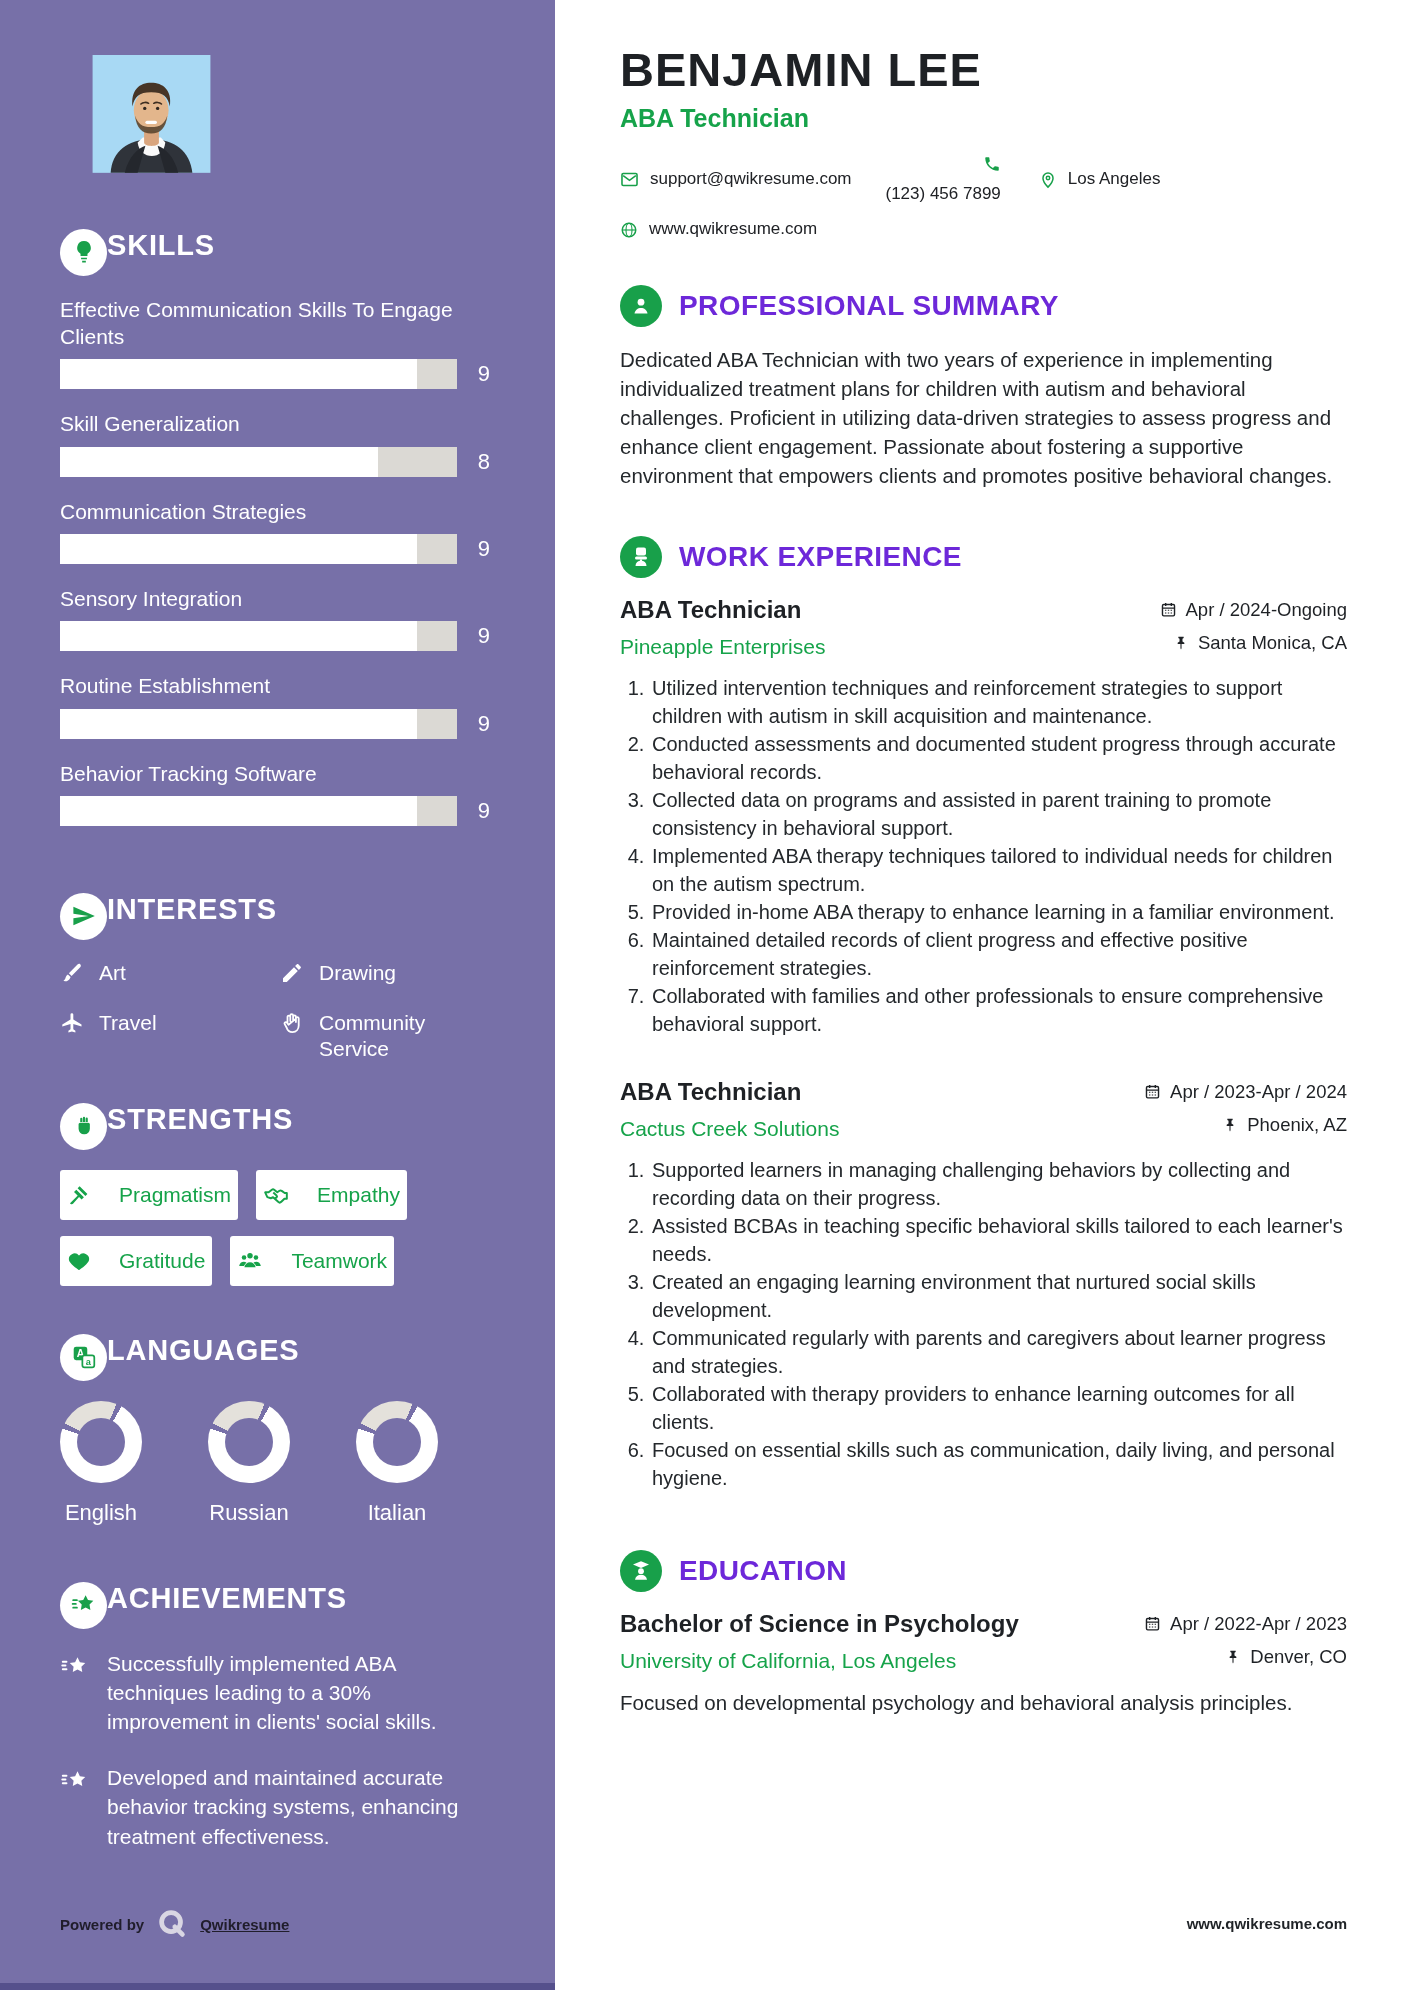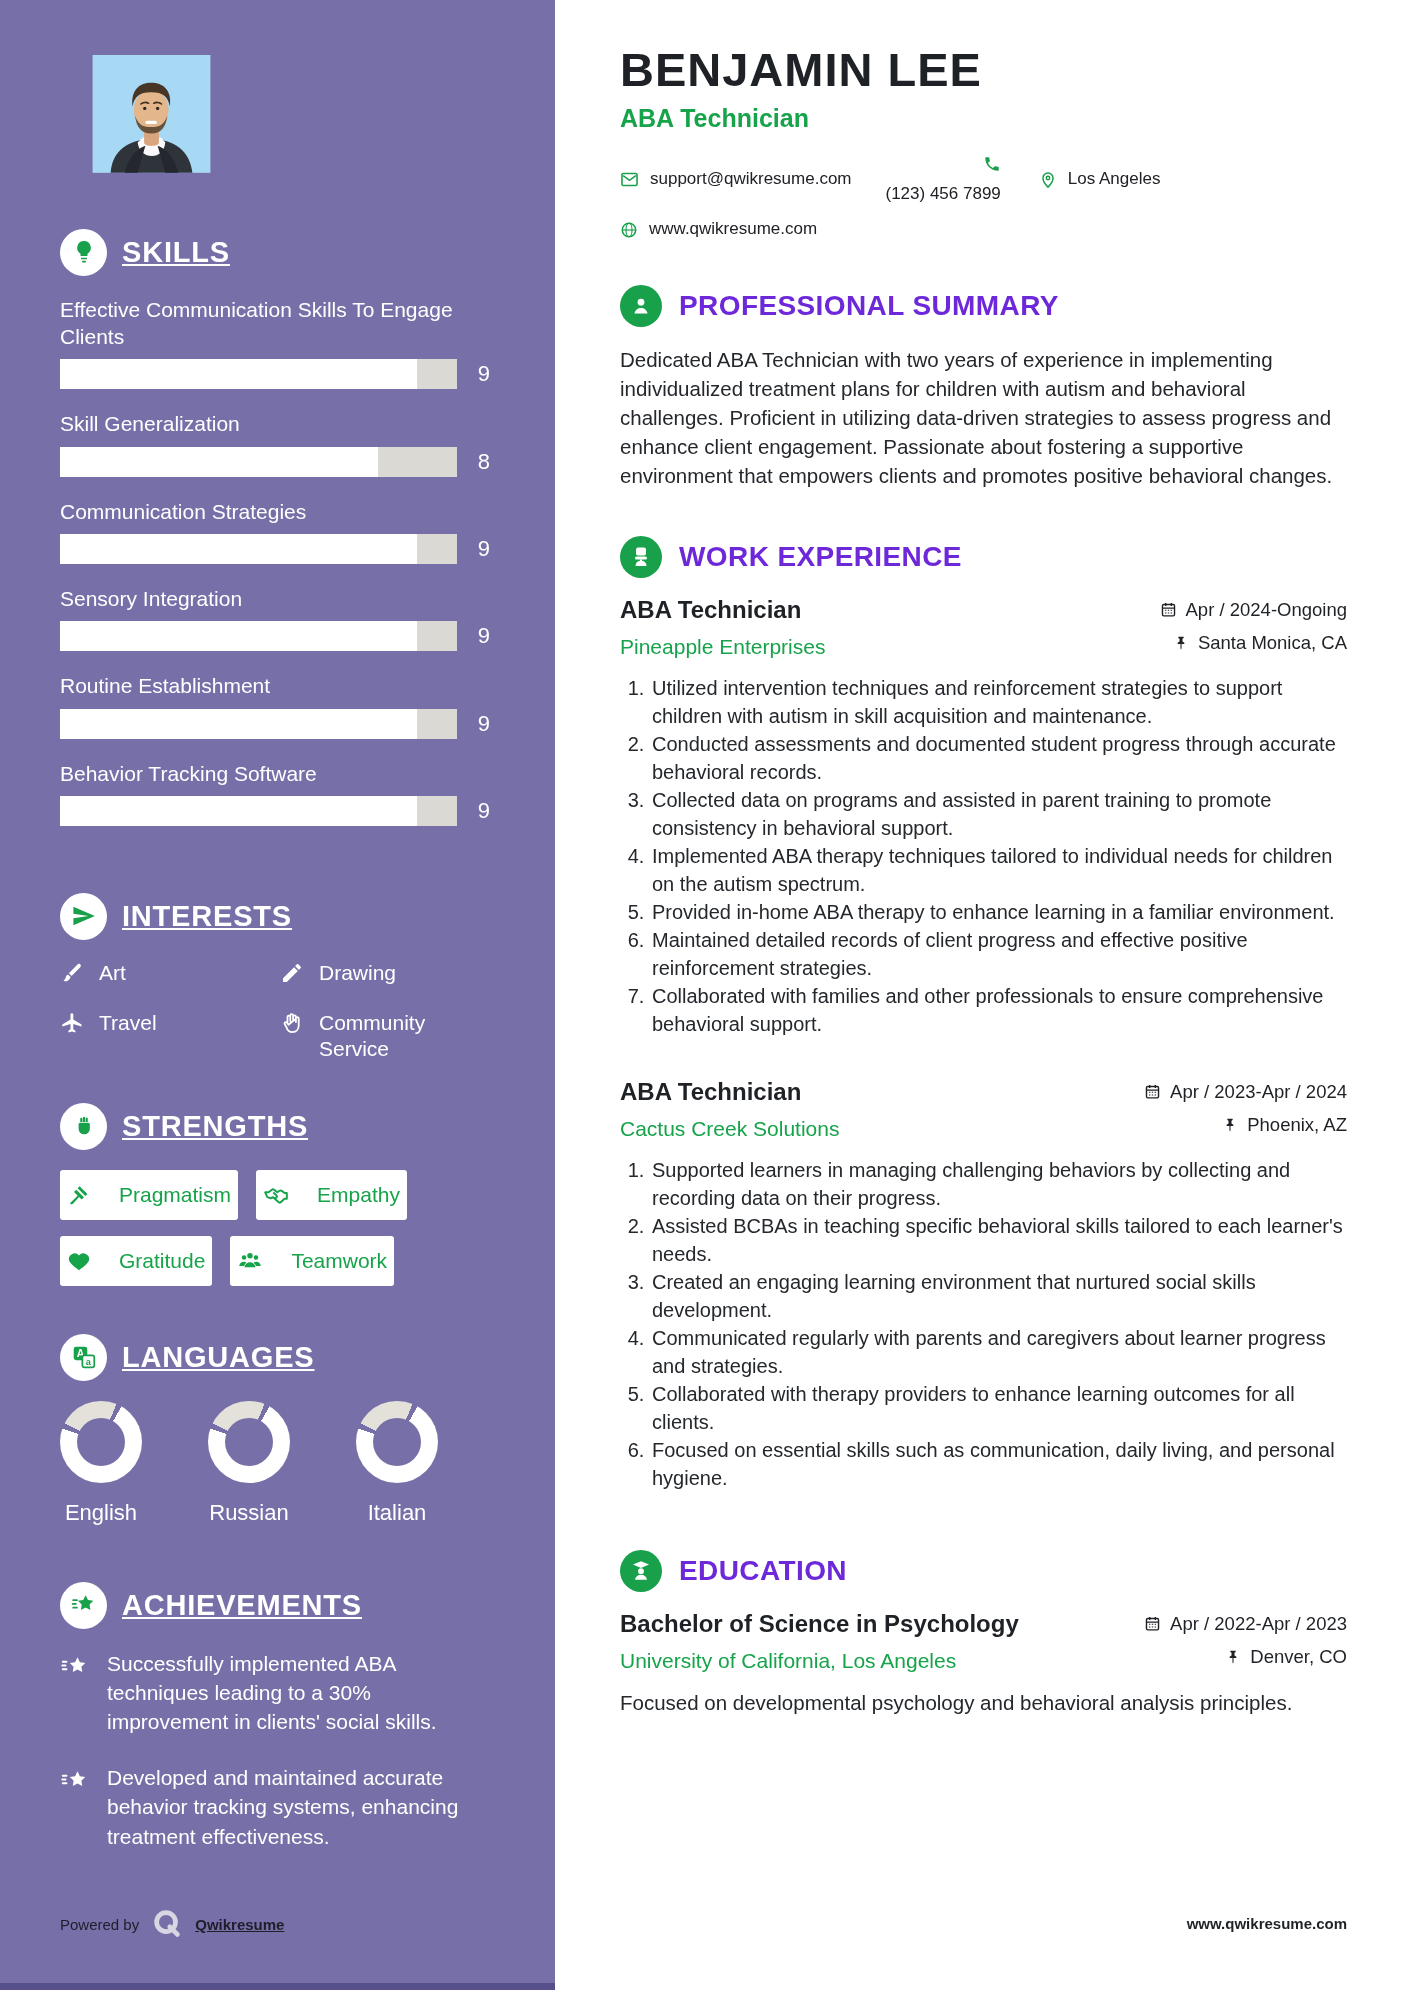--- a/index.html
+++ b/index.html
@@ -6,21 +6,21 @@
   html,body { width:1407px; }
   body { font-family:"Liberation Sans", sans-serif; background:#fff; }
   .page { width:1407px; height:1990px; display:flex; position:relative; overflow:hidden; }
 
   
   .sidebar { width:555px; background:#7770A8; color:#fff; padding:55px 65px 42px 60px;
              display:flex; flex-direction:column; border-bottom:7px solid #55508C; }
   .photo { width:183px; height:183px; display:block; }
 
   .side-section { margin-top:56px; }
-  .side-head { display:flex; align-items:center; gap:15px; margin-bottom:20px;text-decoration:underline; }
+  .side-head { display:flex; margin-bottom:20px; }
   .side-badge { width:47px; height:47px; border-radius:50%; background:#fff; color:#18A04A;
                 display:flex; align-items:center; justify-content:center; flex:0 0 auto; }
   .side-title { font-size:29px; font-weight:800; letter-spacing:.8px; color:#fff; }
 
   .skill { margin-bottom:21px; }
   .skill-label { font-size:21px; line-height:1.3; margin-bottom:9px; }
   .bar-row { display:flex; align-items:center; gap:17px; }
   .bar-track { flex:1; height:30px; background:#DBD9D4; }
   .bar-fill { height:100%; background:#fff; }
   .bar-value { font-size:22px; min-width:16px; text-align:right; }
@@ -36,21 +36,21 @@
   .langs { display:flex; gap:66px; margin-top:6px; }
   .lang { display:flex; flex-direction:column; align-items:center; gap:17px; }
   .donut { width:82px; height:82px; border-radius:50%; position:relative; }
   .donut::after { content:""; position:absolute; inset:17px; border-radius:50%; background:#7770A8; }
   .lang-label { font-size:22px; }
 
   .ach-item { display:flex; gap:17px; font-size:21px; line-height:1.4; margin-bottom:26px; }
   .ach-item svg { flex:0 0 auto; margin-top:3px; }
 
   .side-footer { margin-top:auto; display:flex; align-items:center; gap:11px; padding-top:30px; }
-  .powered { font-size:15px; color:#201D2B; font-weight:400; }
+  .powered { font-size:15px; color:#201D2B; font-weight:700; }
   .brand-link { font-size:15px; color:#201D2B; font-weight:700; text-decoration:underline; cursor:pointer; }
 
   
   .main { flex:1; background:#fff; padding:44px 60px 0 65px; position:relative; }
   .name { font-size:47px; font-weight:800; color:#1E2125; letter-spacing:1px; line-height:1.1; }
   .role { font-size:25px; color:#16A34A; font-weight:600; margin:8px 0 22px; }
   .contact-row { display:flex; align-items:center; gap:12px; margin-bottom:15px; }
   .contact-group { display:flex; align-items:flex-end; gap:11px; }
   .contact-text { font-size:17px; color:#202226; font-weight:500; }
   .cg-phone { margin-left:22px;flex-direction:column; } .cg-loc { margin-left:26px; }

